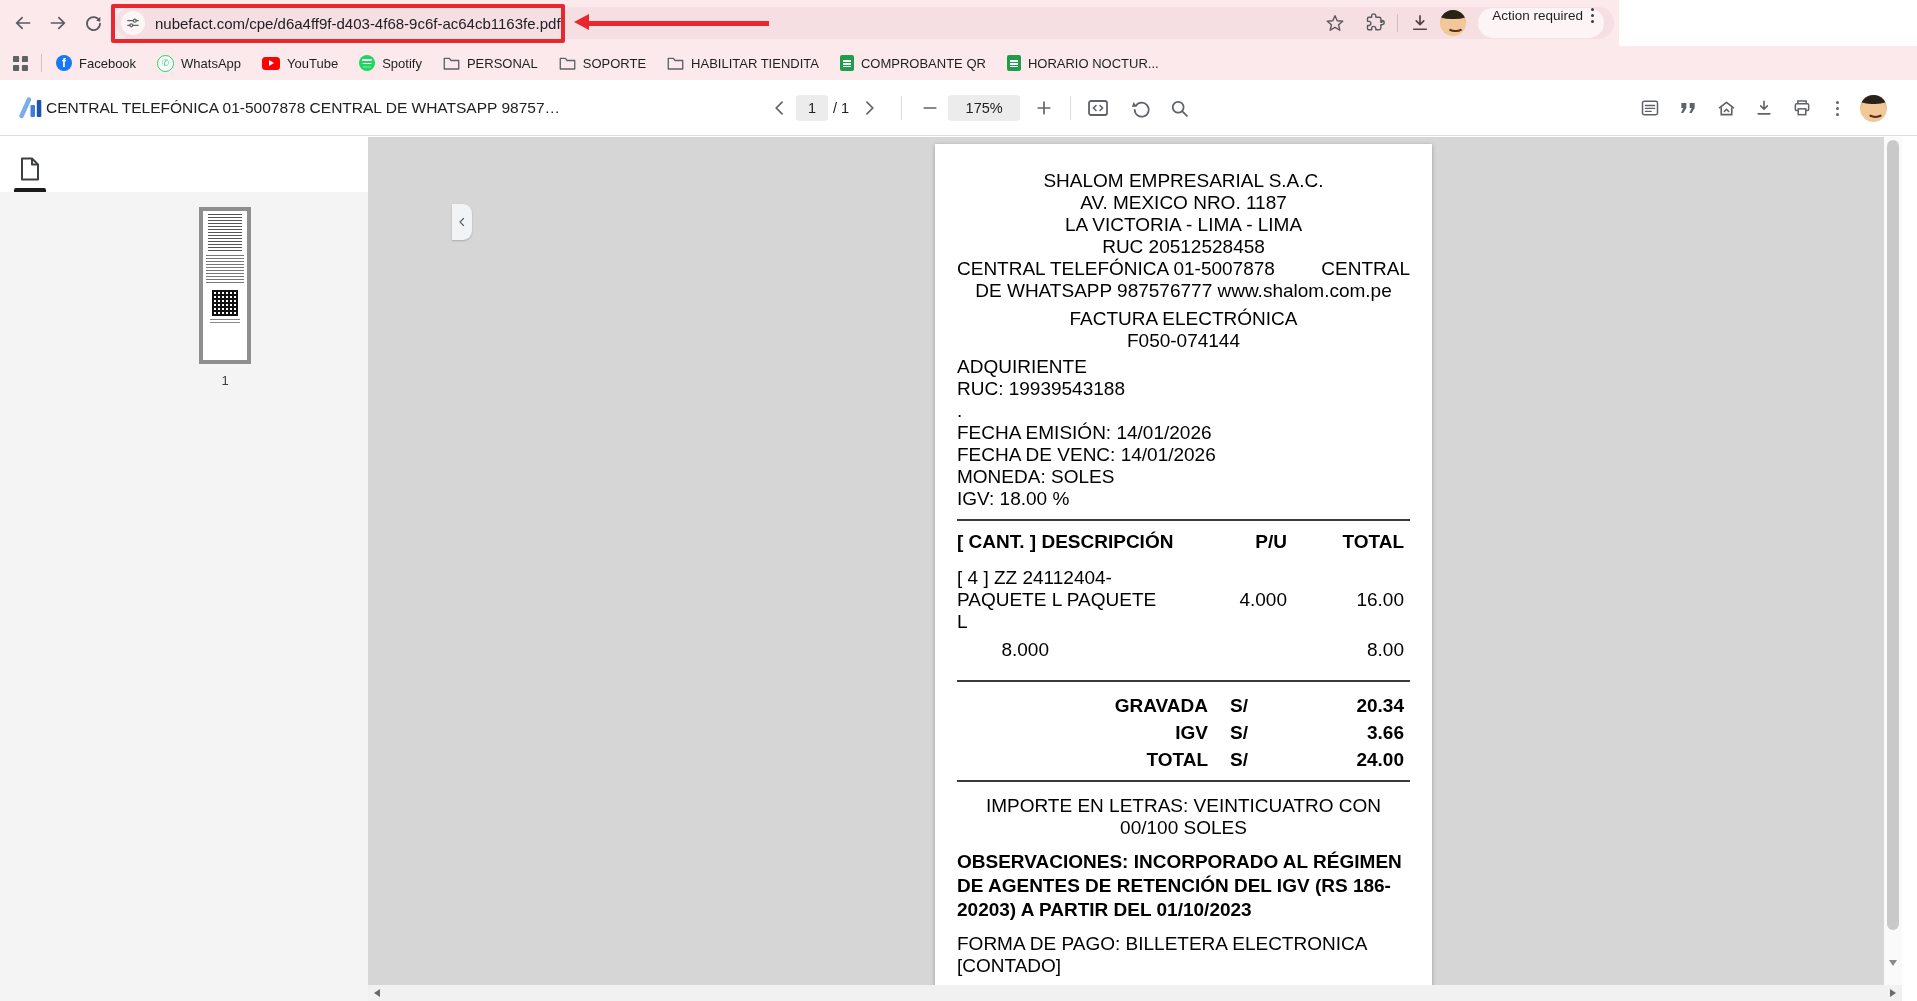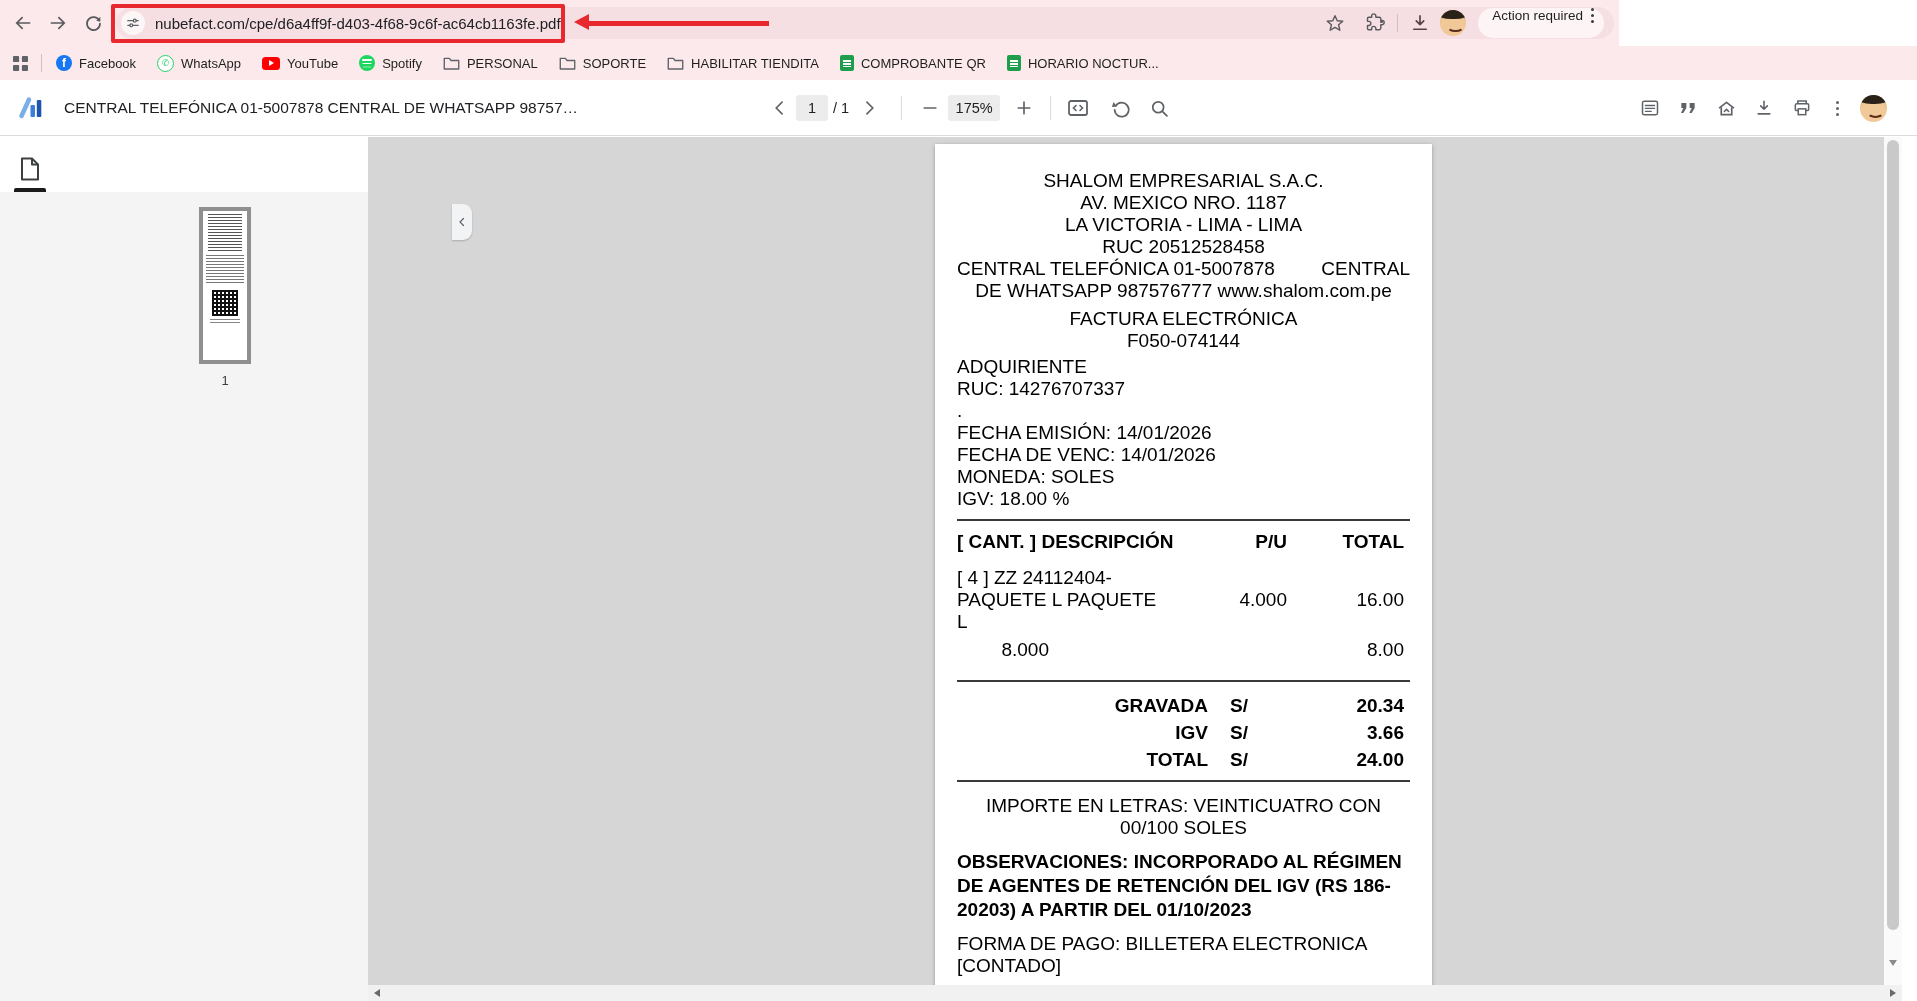--- a/index.html
+++ b/index.html
@@ -52,29 +52,29 @@
   .ic-sp{width:16px;height:16px;border-radius:50%;background:#1ed760;position:relative;}
   .ic-sp::before{content:"";position:absolute;left:3px;top:4px;width:10px;height:2px;background:#fff;border-radius:2px;
                  box-shadow:0 3.5px 0 -0.4px #fff, 0 7px 0 -0.8px #fff;}
   .ic-sheet{width:14px;height:16px;border-radius:2px;background:#1e9e4a;position:relative;}
   .ic-sheet::before{content:"";position:absolute;left:3px;top:5px;width:8px;height:7px;
                  background:linear-gradient(#fff 0 1.5px,transparent 1.5px 3px,#fff 3px 4.5px,transparent 4.5px 6px,#fff 6px 7px);}
 
   
   .pdf-toolbar{position:absolute;left:0;top:80px;width:1917px;height:56px;background:#fff;
                border-bottom:1px solid #dadce0;box-sizing:border-box;}
-  .tb-left{position:absolute;left:18px;top:0;height:56px;display:flex;align-items:center;gap:20px;}
+  .tb-left{position:absolute;left:18px;top:0;height:56px;display:flex;align-items:center;gap:2px;}
   .tb-title{font-size:15.5px;color:#202124;white-space:nowrap;max-width:600px;overflow:hidden;}
   .tb-center{position:absolute;left:768px;top:0;height:56px;display:flex;align-items:center;}
   .tb-btn{width:24px;height:24px;display:flex;align-items:center;justify-content:center;cursor:pointer;flex:0 0 auto;}
   .page-box{width:32px;height:26px;background:#ececec;border-radius:3px;margin-left:4px;
             display:flex;align-items:center;justify-content:center;font-size:14.5px;color:#202124;cursor:text;}
   .page-total{margin-left:5px;font-size:14.5px;color:#202124;white-space:pre;}
   .tb-sep{width:1px;height:24px;background:#dadce0;}
-  .zoom-box{width:52px;height:26px;background:#ececec;border-radius:3px;margin-left:6px;
+  .zoom-box{width:72px;height:26px;background:#ececec;border-radius:3px;margin-left:6px;
             display:flex;align-items:center;justify-content:center;font-size:14.5px;color:#202124;cursor:text;}
   .tb-right{position:absolute;right:30px;top:0;height:56px;display:flex;align-items:center;gap:14px;}
   .av28{width:27px;height:27px;}
 
   
   .sidebar{position:absolute;left:0;top:137px;width:368px;bottom:0;background:#f4f4f5;}
   .sb-tabstrip{position:absolute;left:0;top:0;width:368px;height:55px;background:#fff;}
   .doc-tab{position:absolute;left:14px;top:8px;width:32px;height:47px;display:flex;align-items:center;
            justify-content:center;cursor:pointer;}
   .doc-tab .indicator{position:absolute;left:0;bottom:0;width:32px;height:4px;background:#1b1b1b;border-radius:2px 2px 0 0;}
@@ -456,21 +456,21 @@
         </div>
         <div class="inv-center">DE WHATSAPP 987576777 www.shalom.com.pe</div>
       </div>
       <div class="inv-doc">
         <div><b>FACTURA ELECTRÓNICA</b></div>
         <div><b>F050-074144</b></div>
       </div>
 
       <div class="inv-left">
         <div><b>ADQUIRIENTE</b></div>
-        <div>RUC: 14276707337</div>
+        <div>RUC: 19939543188</div>
         <div>.</div>
         <div><b>FECHA EMISIÓN:</b> <span>14/01/2026</span></div>
         <div><b>FECHA DE VENC:</b> <span>14/01/2026</span></div>
         <div><b>MONEDA:</b> <span>SOLES</span></div>
         <div><b>IGV:</b> <span>18.00 %</span></div>
       </div>
 
       <hr class="inv-hr">
 
       <div class="cols thead">

